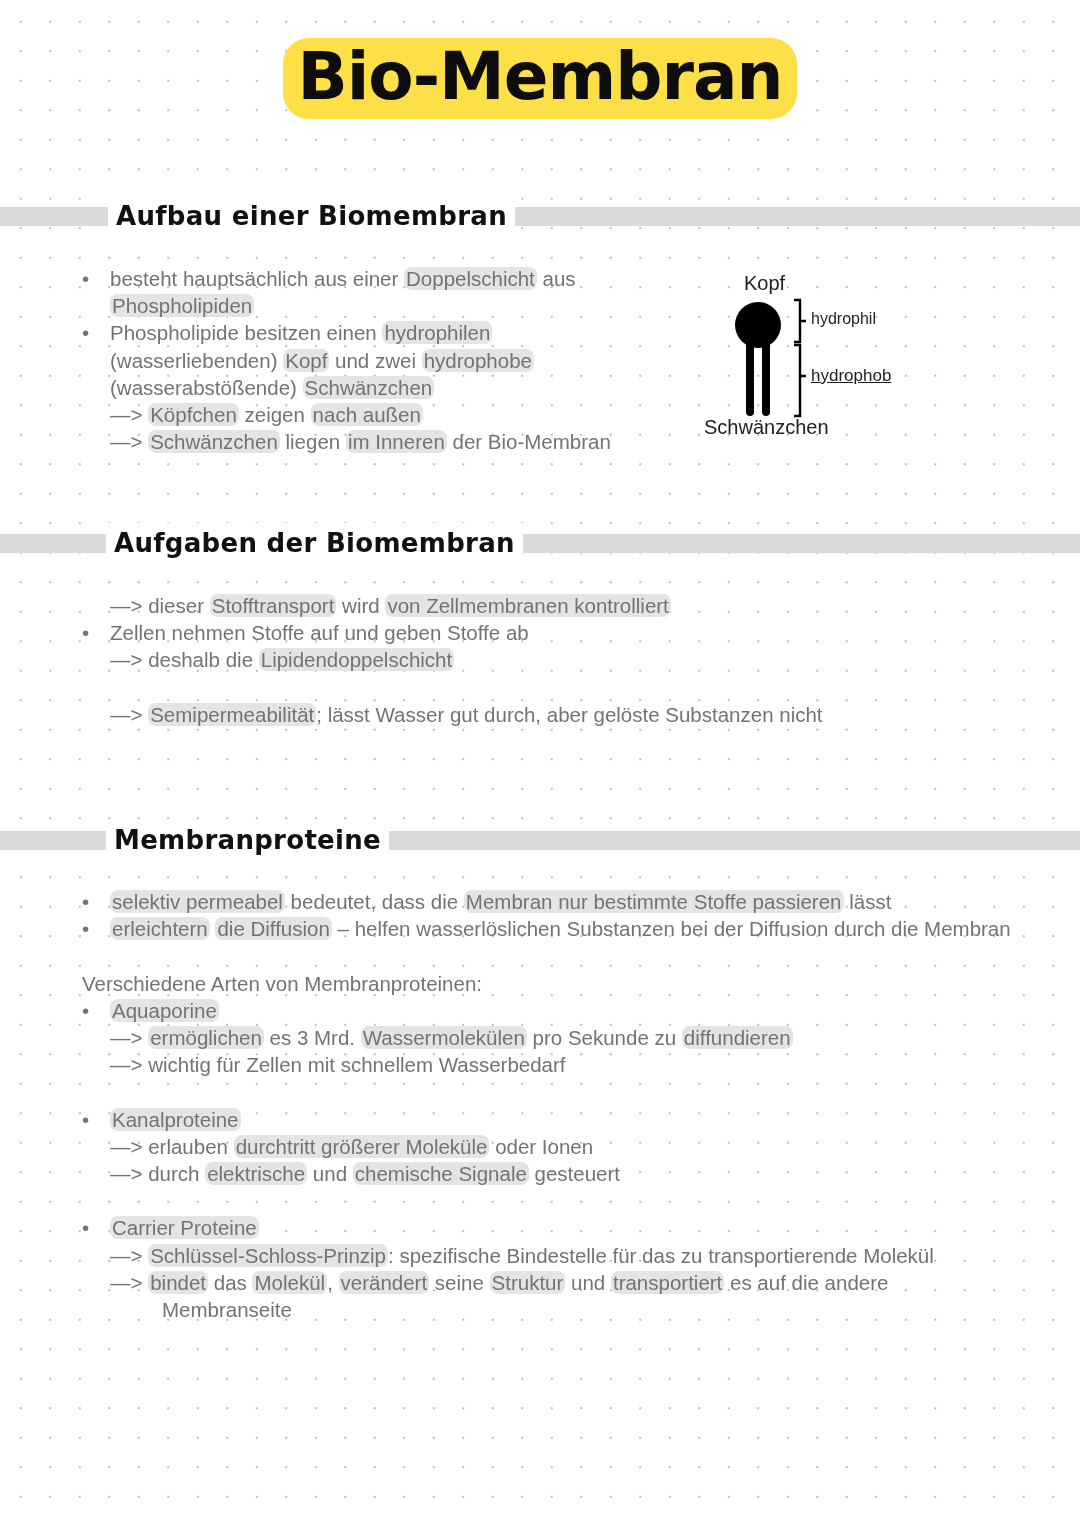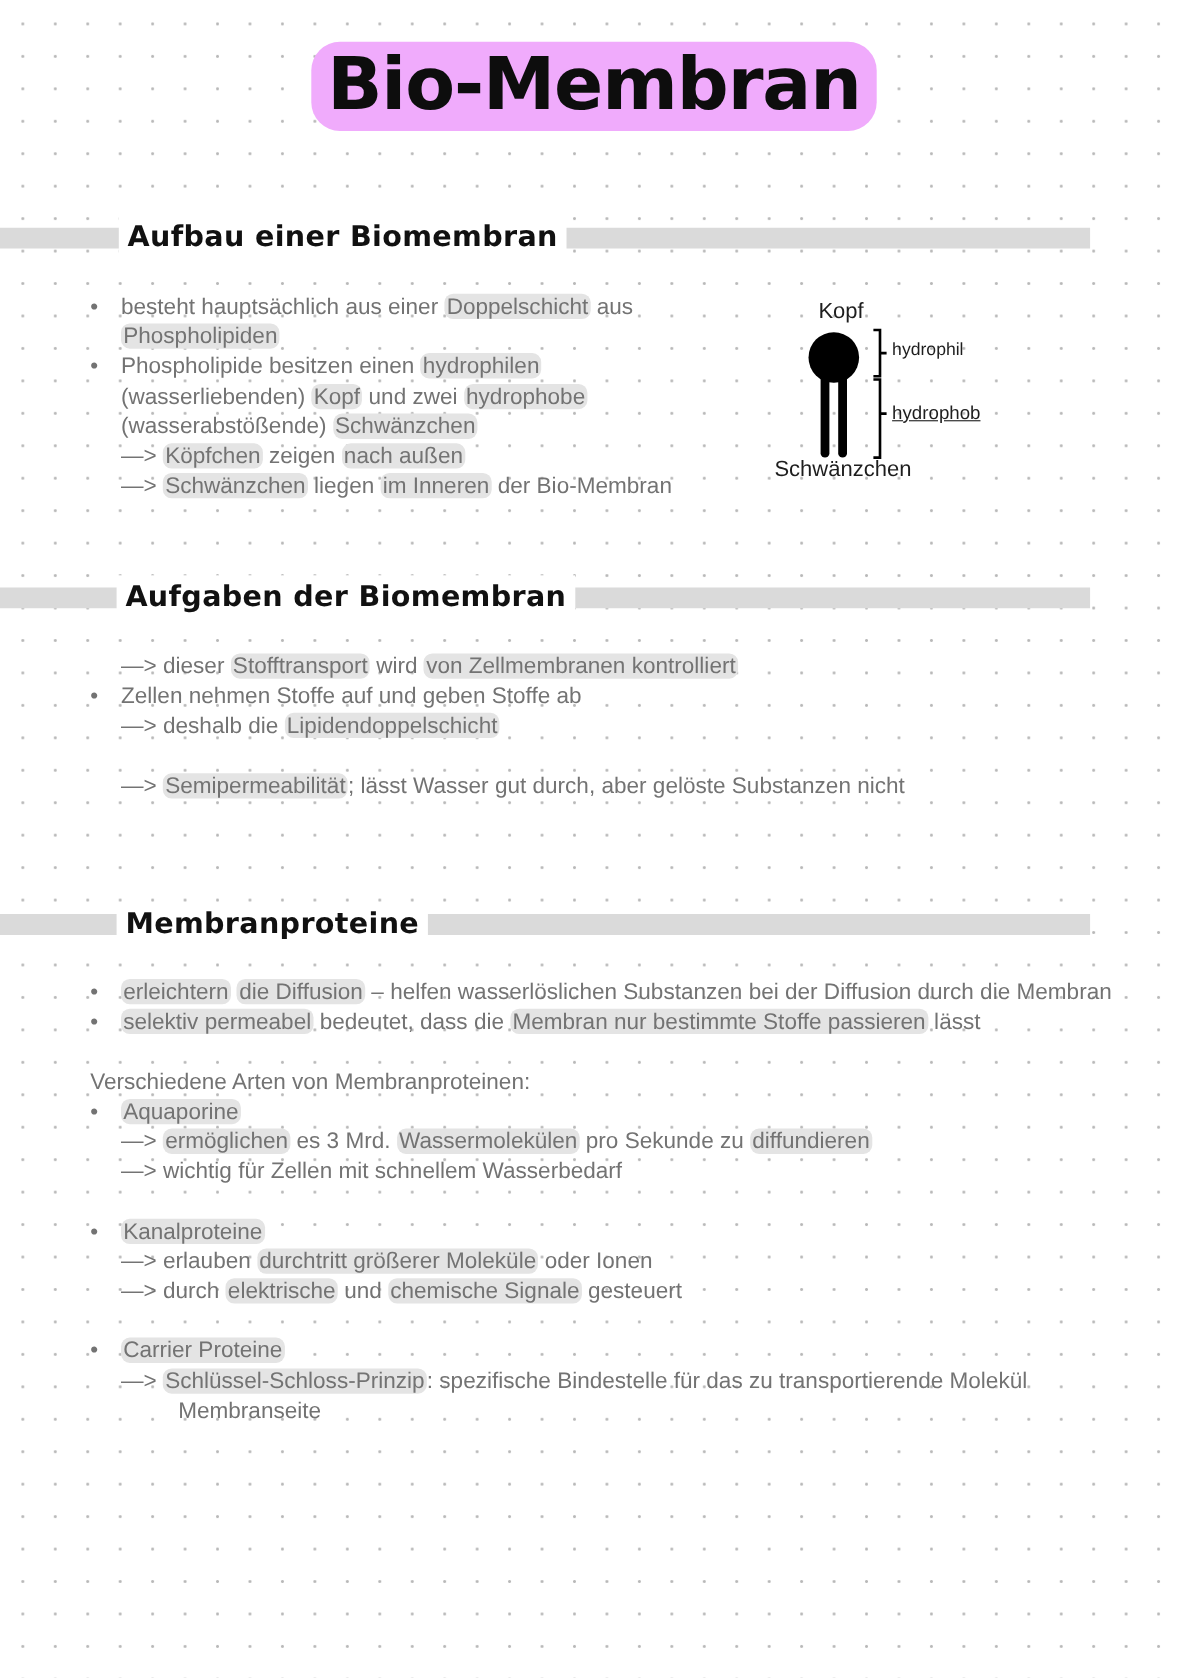--- a/index.html
+++ b/index.html
@@ -9,23 +9,23 @@
     background-image: radial-gradient(circle, #b9b9b9 1.1px, transparent 1.5px);
     background-size: 29.5px 29.5px;
     background-position: 6px 7px;
     font-family: "DejaVu Sans", sans-serif;
     color: #1a1a1a;
   }
   .title-wrap { position: absolute; left: 0; width: 100%; top: 38px; text-align: center; }
   .title {
     display: inline-block; font-family: "DejaVu Sans", sans-serif; font-weight: bold;
     font-size: 66px; letter-spacing: -1px; color: #0d0d0d;
-    background: #f0abfc; border-radius: 26px; padding: 4px 14px 8px 14px; line-height: 1.05;
+    background: #fde047; border-radius: 26px; padding: 4px 14px 8px 14px; line-height: 1.05;
   }
-  .section-header { position: absolute; left: 0; width: 991px; height: 40px; }
+  .section-header { position: absolute; left: 0; width: 1080px; height: 40px; }
   .section-header .bar-left { position: absolute; left: 0; top: 11px; height: 19px; background: #dadada; border-radius: 0 10px 10px 0; }
   .section-header .bar-right { position: absolute; top: 11px; right: 0; height: 19px; background: #dadada; border-radius: 10px 0 0 10px; }
   .section-header .htext {
     position: absolute; top: 0; font-weight: bold; font-size: 26px; color: #111; letter-spacing: 0.3px;
     background: #ffffff; padding: 0 8px; line-height: 40px;
   }
   .block { position: absolute; font-family: "Liberation Sans", sans-serif; font-size: 20.5px; line-height: 27.2px; color: #737373; }
   .line { white-space: nowrap; position: relative; }
   .bullet-line { padding-left: 28px; }
   .bullet-line::before { content: "•"; position: absolute; left: 0; top: 0; }
@@ -83,28 +83,29 @@
     <div class="line">&nbsp;</div>
     <div class="line indent"><span>—&gt; </span><span class="hl">Semipermeabilität</span><span>; lässt Wasser gut durch, aber gelöste Substanzen nicht</span></div>
   </div>
 
 <div class="section-header" style="top:820px;">
   <div class="bar-left" style="width:118px;"></div>
   <div class="bar-right" style="width:720px;"></div>
   <span class="htext" style="left:106px;">Membranproteine</span>
 </div>
 <div class="block" style="left:82px; top:888px;">
+    <div class="line bullet-line"><span class="hl">selektiv permeabel</span><span> bedeutet, dass die </span><span class="hl">Membran nur bestimmte Stoffe passieren</span><span> lässt</span></div>
     <div class="line bullet-line"><span class="hl">erleichtern</span><span> </span><span class="hl">die Diffusion</span><span> – helfen wasserlöslichen Substanzen bei der Diffusion durch die Membran</span></div>
-    <div class="line bullet-line"><span class="hl">selektiv permeabel</span><span> bedeutet, dass die </span><span class="hl">Membran nur bestimmte Stoffe passieren</span><span> lässt</span></div>
     <div class="line">&nbsp;</div>
     <div class="line"><span>Verschiedene Arten von Membranproteinen:</span></div>
     <div class="line bullet-line"><span class="hl">Aquaporine</span></div>
     <div class="line indent"><span>—&gt; </span><span class="hl">ermöglichen</span><span> es 3 Mrd. </span><span class="hl">Wassermolekülen</span><span> pro Sekunde zu </span><span class="hl">diffundieren</span></div>
     <div class="line indent"><span>—&gt; wichtig für Zellen mit schnellem Wasserbedarf</span></div>
     <div class="line">&nbsp;</div>
     <div class="line bullet-line"><span class="hl">Kanalproteine</span></div>
     <div class="line indent"><span>—&gt; erlauben </span><span class="hl">durchtritt größerer Moleküle</span><span> oder Ionen</span></div>
     <div class="line indent"><span>—&gt; durch </span><span class="hl">elektrische</span><span> und </span><span class="hl">chemische Signale</span><span> gesteuert</span></div>
     <div class="line">&nbsp;</div>
     <div class="line bullet-line"><span class="hl">Carrier Proteine</span></div>
     <div class="line indent"><span>—&gt; </span><span class="hl">Schlüssel-Schloss-Prinzip</span><span>: spezifische Bindestelle für das zu transportierende Molekül</span></div>
+    <div class="line indent"><span>—&gt; </span><span class="hl">bindet</span><span> das </span><span class="hl">Molekül</span><span>, </span><span class="hl">verändert</span><span> seine </span><span class="hl">Struktur</span><span> und </span><span class="hl">transportiert</span><span> es auf die andere</span></div>
     <div class="line indent2"><span>Membranseite</span></div>
   </div>
 
 </body></html>

